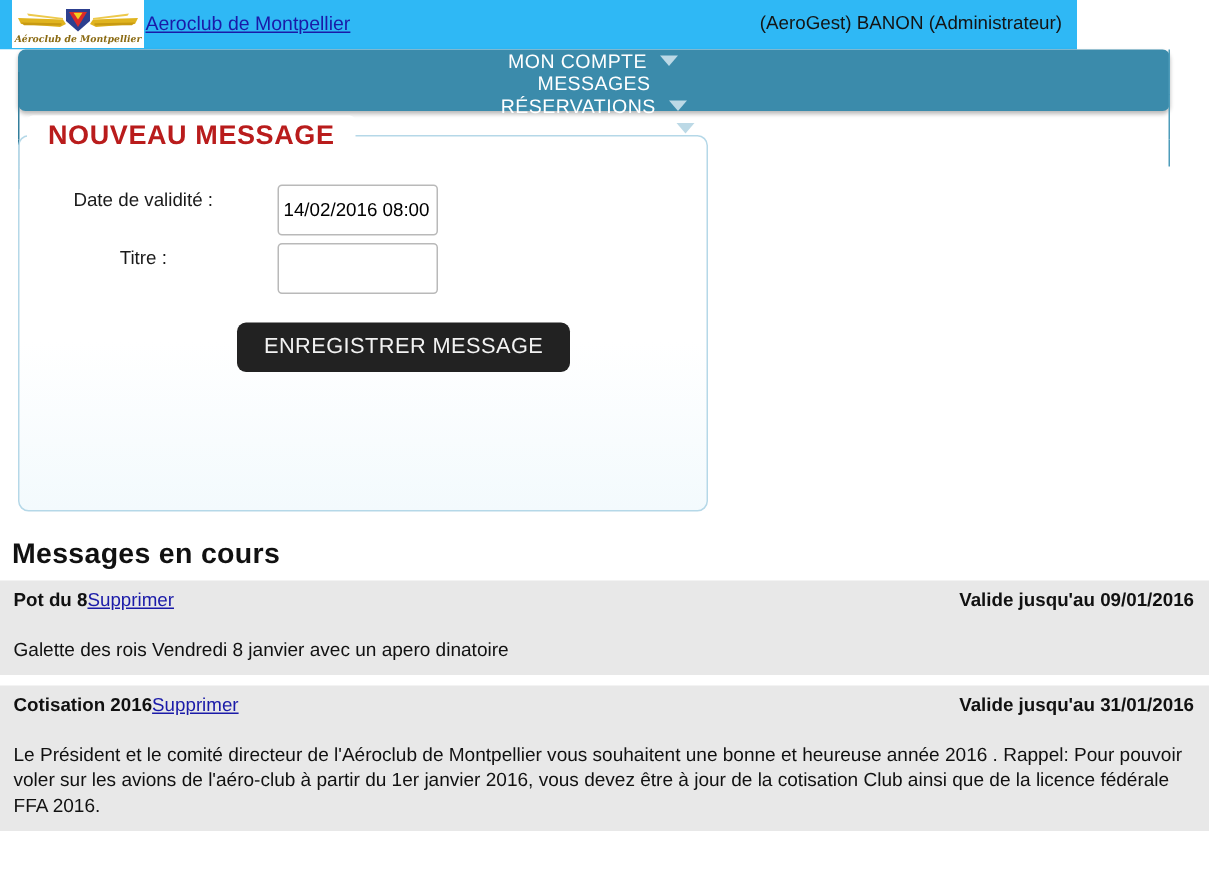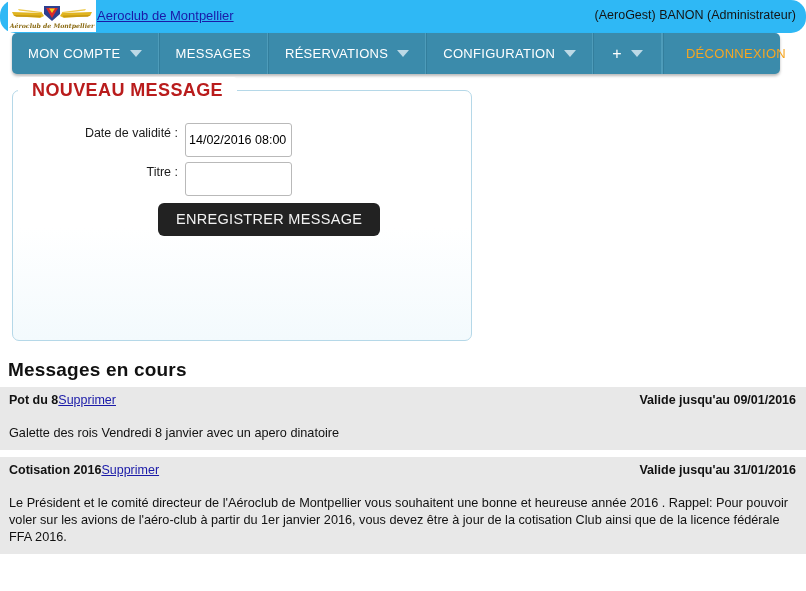--- a/index.html
+++ b/index.html
@@ -10,22 +10,21 @@
     background: #ffffff;
     font-family: "Liberation Sans", sans-serif;
     overflow: hidden;
   }
 
   
   .topbar {
     position: relative;
     height: 33px;
     background: #2fb8f5;
-    width: 806px;
-    border-radius: 15px;
+    width: 718px;
   }
   .logo-box {
     position: absolute;
     left: 8px; top: 0px;
     width: 88px; height: 32px;
     background: #ffffff;
     overflow: hidden;
   }
   .logo-svg { display: block; }
   .site-link {
@@ -56,20 +55,21 @@
   .navbar {
     position: absolute;
     left: 12px; top: 0;
     width: 768px;
     height: 41px;
     background: #3b8bab;
     border-radius: 5px;
     box-shadow: 0 2px 3px rgba(0,0,0,0.28);
     display: flex;
     align-items: stretch;
+    flex-direction: column;
   }
   .navitem {
     display: flex;
     align-items: center;
     justify-content: center;
     gap: 9px;
     padding: 0 16px;
     color: #ffffff;
     font-size: 13px;
     letter-spacing: 0.3px;
@@ -118,21 +118,21 @@
     letter-spacing: 0.4px;
   }
   .form-rows { padding-top: 32px; }
   .frow {
     display: flex;
     align-items: flex-start;
     margin-bottom: 5px;
   }
   .flabel {
     width: 172px;
-    text-align: right;
+    text-align: center;
     padding-right: 7px;
     font-size: 12.5px;
     color: #1a1a1a;
     line-height: 20px;
   }
   .frow.msg .flabel { align-self: flex-end; padding-bottom: 0px; }
   .finput {
     width: 107px;
     height: 19px;
     border: 1px solid #b9b9b9;
@@ -160,20 +160,21 @@
   .savebtn {
     background: #222222;
     color: #f2f2f2;
     border: none;
     border-radius: 6px;
     font-size: 14.5px;
     font-family: "Liberation Sans", sans-serif;
     letter-spacing: 0.3px;
     padding: 8px 18px 9px 18px;
     cursor: pointer;
+    margin-top: 12px;
   }
 
   
   .msgs-title {
     margin: 18px 0 6px 8px;
     font-size: 19px;
     font-weight: bold;
     color: #111;
     letter-spacing: 0.2px;
   }

